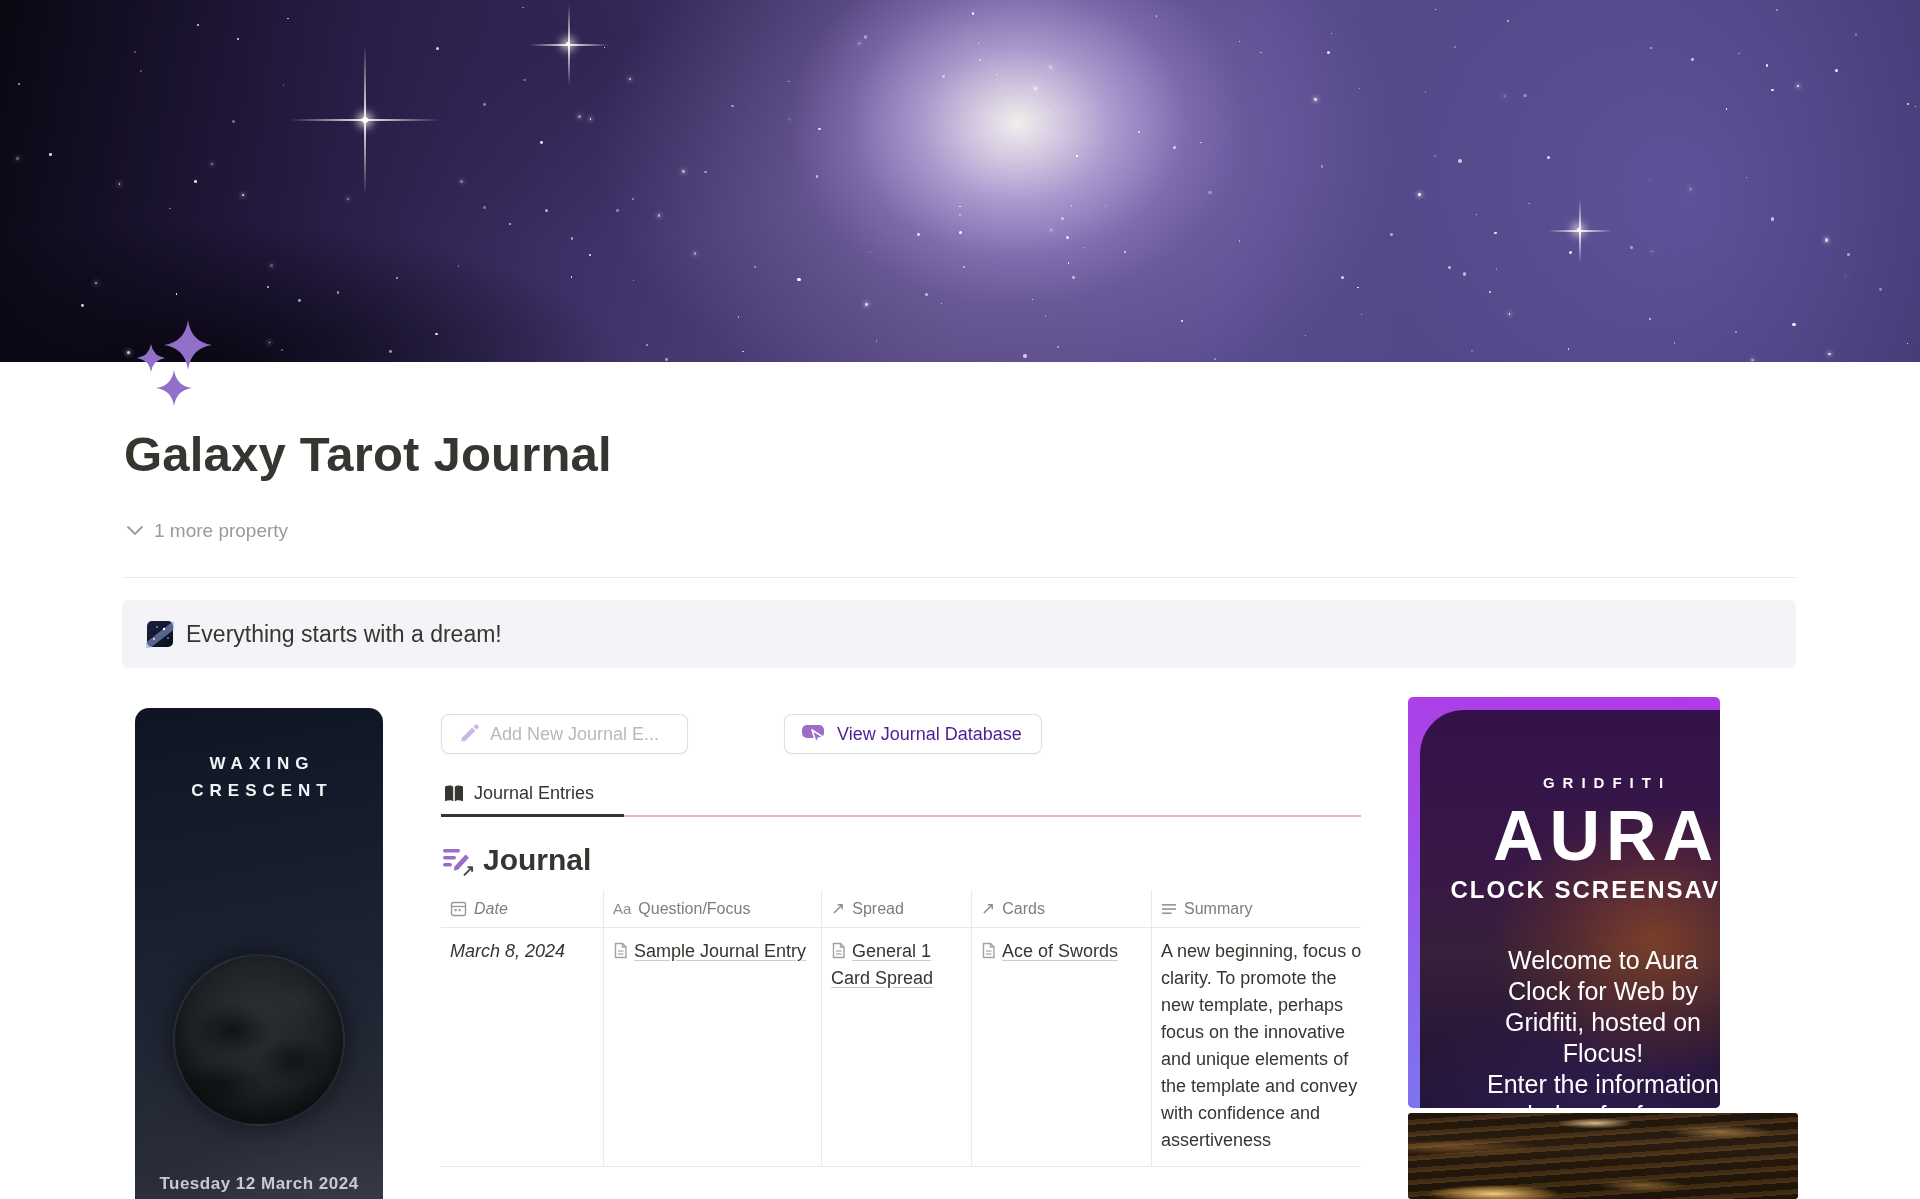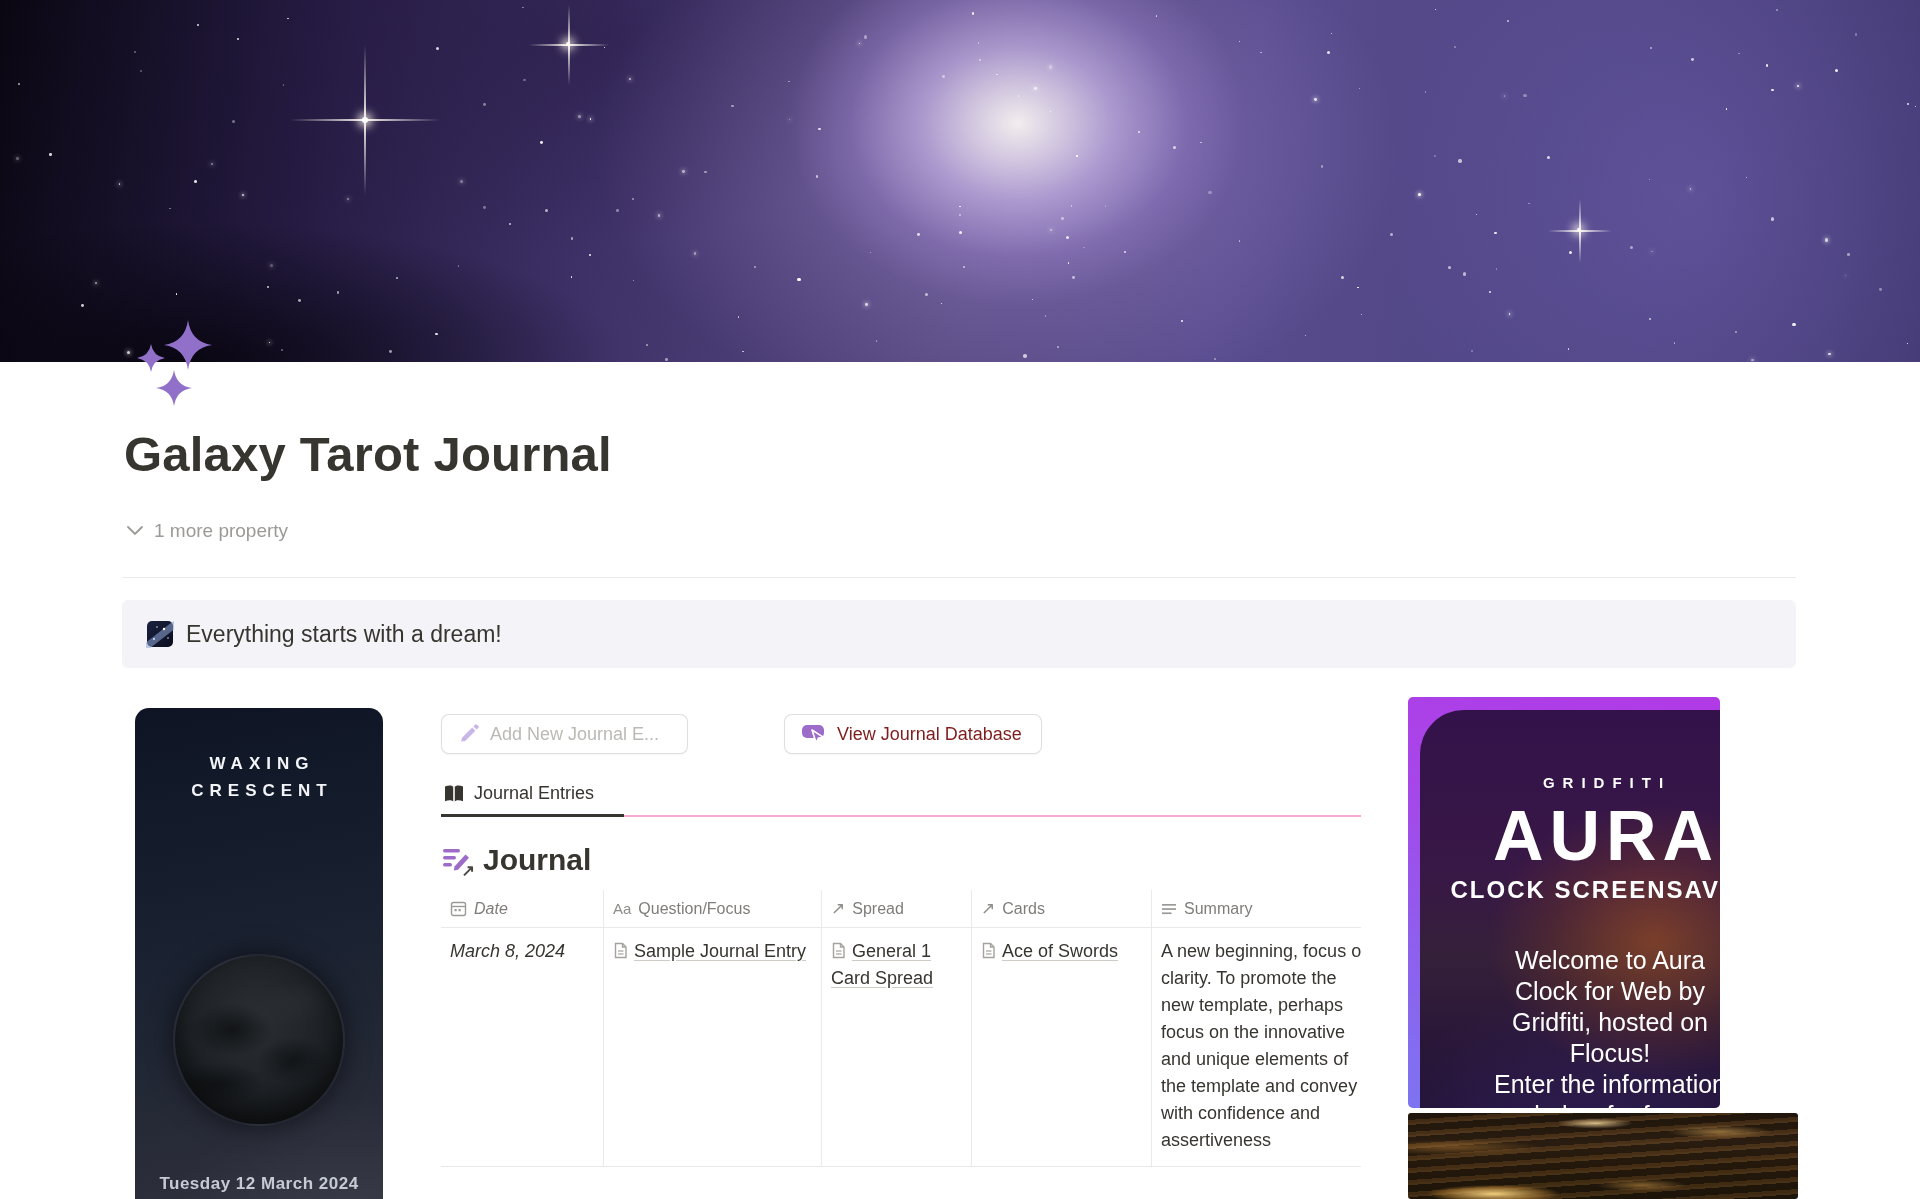--- a/index.html
+++ b/index.html
@@ -66,21 +66,21 @@
   }
   .moon-date { position:absolute; left:0; top:466px; width:100%; font-size:17px; font-weight:700;
     color:#c6cbd3; letter-spacing:.5px; }
 
   
   .col-mid { position:absolute; left:441px; top:707px; width:920px; height:492px; }
   .btn { position:absolute; top:7px; height:40px; display:flex; align-items:center; gap:10px;
     padding:0 16px; background:#fff; border:1px solid rgba(55,53,47,.16); border-radius:8px;
     box-shadow:0 1px 2px rgba(15,15,15,.04); cursor:pointer; font-size:18px; }
   .btn-add { left:0; width:247px; color:#bbb9b6; }
-  .btn-view { left:343px; width:258px; color:#7f1d1d; font-weight:500; }
+  .btn-view { left:343px; width:258px; color:#4c1d95; font-weight:500; }
 
   .tabs { position:absolute; left:0; top:76px; width:920px; border-bottom:2px solid #f9a8d4; }
   .tab { display:inline-flex; align-items:center; gap:9px; padding:0 30px 10px 2px;
     border-bottom:3px solid #37352f; margin-bottom:-2px; font-size:18px; color:#37352f; cursor:pointer; }
 
   .db-heading { position:absolute; left:0; top:136px; display:flex; align-items:center; gap:10px; cursor:pointer; }
   .db-heading-icon { position:relative; width:32px; height:32px; }
   .db-heading-icon .arrow { position:absolute; right:-2px; bottom:-4px; font-size:16px; font-weight:700; color:#4a4742; }
   .db-title { font-size:30px; font-weight:700; color:#37352f; }
 
@@ -103,21 +103,21 @@
     background:linear-gradient(195deg,#b13ae6 0%, #a647e9 35%, #8f5eed 65%, #7d74f1 100%); }
   .aura-card { position:absolute; left:12px; top:13px; width:366px; height:398px;
     border-radius:44px 44px 0 0; overflow:hidden; text-align:center; color:#fff;
     background:
       radial-gradient(ellipse 230px 190px at 64% 58%, rgba(190,95,25,.5), rgba(130,62,28,.28) 45%, transparent 72%),
       radial-gradient(ellipse 320px 260px at 45% 118%, rgba(62,42,122,.55), transparent 72%),
       linear-gradient(180deg,#33124b 0%, #381845 42%, #35203a 62%, #2a1738 82%, #221334 100%); }
   .aura-brand { position:absolute; left:0; top:64px; width:100%; font-size:15px; font-weight:600; letter-spacing:8px; text-indent:8px; }
   .aura-title { position:absolute; left:0; top:86px; width:100%; font-size:70px; font-weight:700; letter-spacing:6px; text-indent:6px;text-align:center; }
   .aura-sub { position:absolute; left:0; top:166px; width:100%; font-size:24px; font-weight:600; letter-spacing:2px; text-indent:2px; }
-  .aura-msg { position:absolute; left:7px; top:235px; width:100%; font-size:25px; line-height:31px; }
+  .aura-msg { position:absolute; left:0; top:235px; width:100%; font-size:25px; line-height:31px; }
 
   .water { position:absolute; left:1408px; top:1113px; width:390px; height:86px; border-radius:3px; overflow:hidden;
     background:
       radial-gradient(ellipse 90px 12px at 22% 94%, rgba(255,216,130,.95), rgba(210,150,60,.4) 55%, transparent 75%),
       radial-gradient(ellipse 60px 8px at 60% 84%, rgba(230,170,80,.5), transparent 75%),
       radial-gradient(ellipse 70px 9px at 80% 22%, rgba(235,180,95,.55), transparent 75%),
       radial-gradient(ellipse 50px 7px at 48% 12%, rgba(250,220,160,.8), transparent 75%),
       radial-gradient(ellipse 120px 10px at 12% 40%, rgba(190,130,55,.45), transparent 75%),
       repeating-linear-gradient(176deg, rgba(10,6,2,.35) 0 7px, rgba(110,70,28,.3) 7px 10px, rgba(190,130,60,.18) 10px 12px),
       linear-gradient(180deg,#2c1e10 0%, #3a2817 35%, #30210f 65%, #271c0d 100%); }

